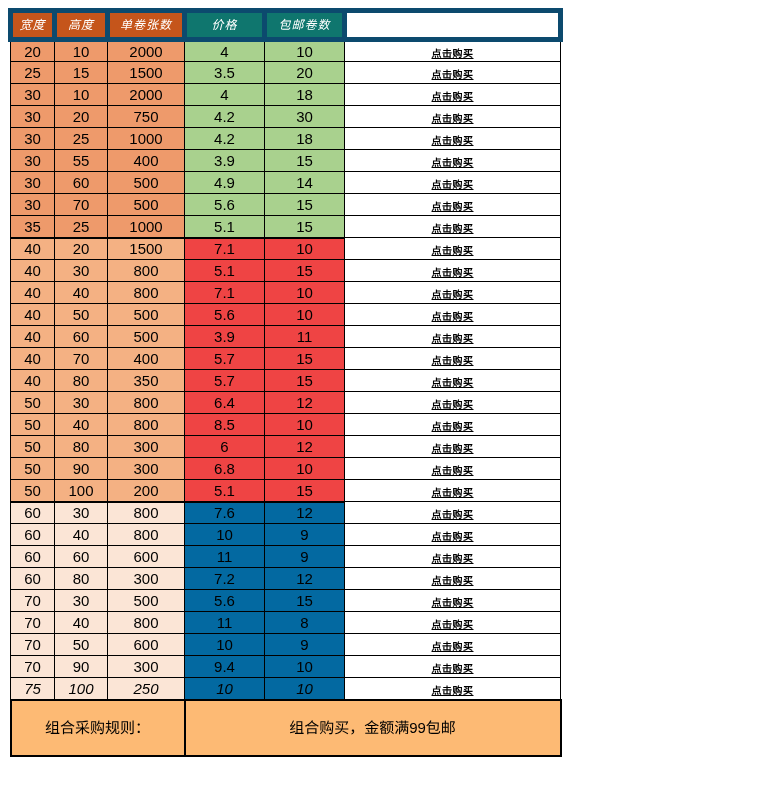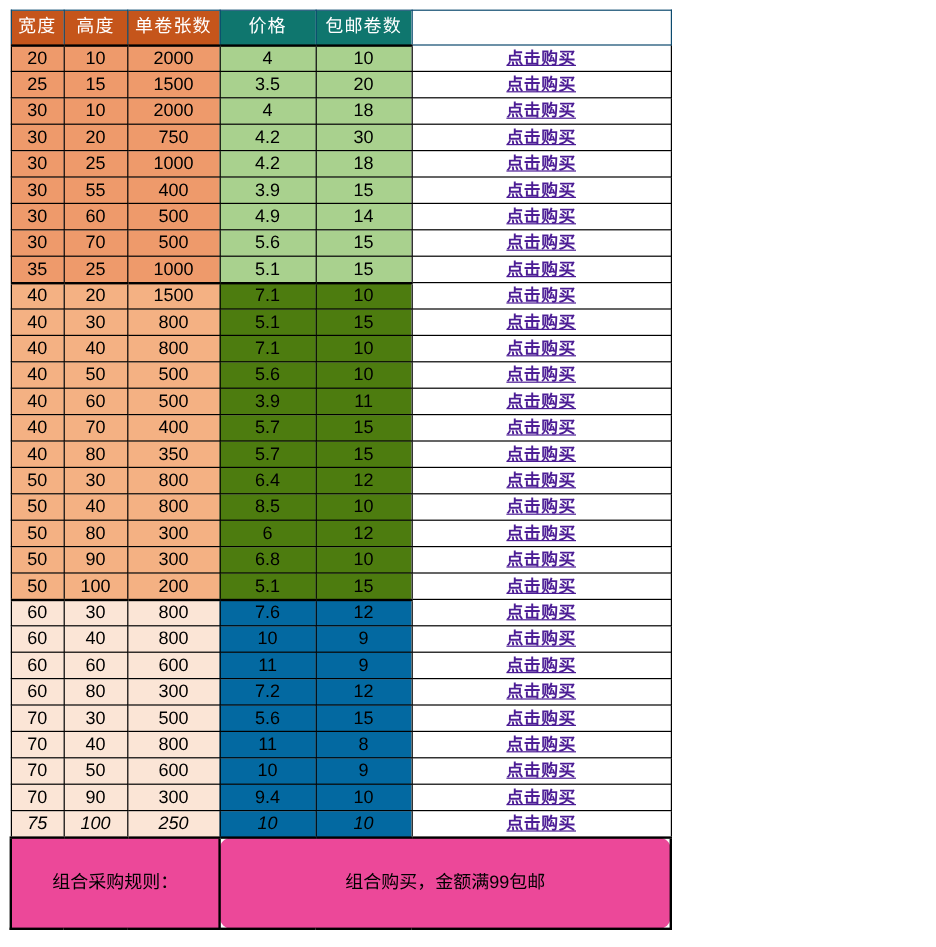--- a/index.html
+++ b/index.html
@@ -47,83 +47,83 @@
   col.c-width    { width: 44px;  }
   col.c-height   { width: 53px;  }
   col.c-sheets   { width: 77px;  }
   col.c-price    { width: 80px;  }
   col.c-rolls    { width: 80px;  }
   col.c-link     { width: 216px; }
 
   
   tr.header-row th {
     height: 29px;
-    font-size: 15px;
+    font-size: 12px;
     color: #ffffff;
-    border: 1px solid #0c4a6e;
+    border: 5px solid #0c4a6e;
     letter-spacing: 1px;
+    font-style: italic;
   }
   th.h-orange { background: #C5551B; }
   th.h-green  { background: #0f766e; }
   th.h-blank  { background: #ffffff; border: 1px solid #000000; }
 
   
   tr.data-row td {
     height: 22px;
     font-size: 15px;
   }
 
   
   .band1 .o { background: #EE9A6B; }
   .band1 .g { background: #A9D18E; }
   .band2 .o { background: #F4B183; }
-  .band2 .g { background: #4d7c0f; margin-left: 41px; }
+  .band2 .g { background: #ef4444; margin-left: 41px; }
   .band3 .o { background: #FBE5D6; }
   .band3 .g { background: #0369a1; }
 
   td.link-cell {
     background: #ffffff;
     border-left: 1px solid #000000;
     border-right: 1px solid #000000;
     border-top: 1px solid #D9D9D9;
     border-bottom: 1px solid #D9D9D9;
   }
   tr.band-start td.link-cell { border-top: 1px solid #D9D9D9; }
 
   a.buy-link {
-    color: #4c1d95;
+    color: #000000;
     text-decoration: underline;
-    font-size: 14px;
+    font-size: 10px;
     font-weight: bold;
     letter-spacing: 0.5px;
     cursor: pointer;
   }
 
   
   tr.band-start td.o,
   tr.band-start td.g { border-top: 2px solid #000000; }
   tr.first-data td.o,
   tr.first-data td.g { border-top: 2px solid #000000; }
   tr.last-data td.o,
   tr.last-data td.g { border-bottom: 2px solid #000000; font-style: italic; }
   tr.last-data td.link-cell { border-bottom: 2px solid #000000; }
 
   
   tr.footer-row td {
-    height: 76px;
-    background: #ec4899;
+    height: 56px;
+    background: #fdba74;
     font-size: 15px;
     border: 2px solid #000000;
   }
   td.footer-rule {
     border-right: 1px solid #BFBFBF;
   }
   td.footer-note {
     border-left: 1px solid #BFBFBF;
-    border-radius: 10px;
   }
 </style>
 </head>
 <body>
 
 <div class="sheet">
   <table class="price-table">
     <colgroup>
       <col class="c-width">
       <col class="c-height">

